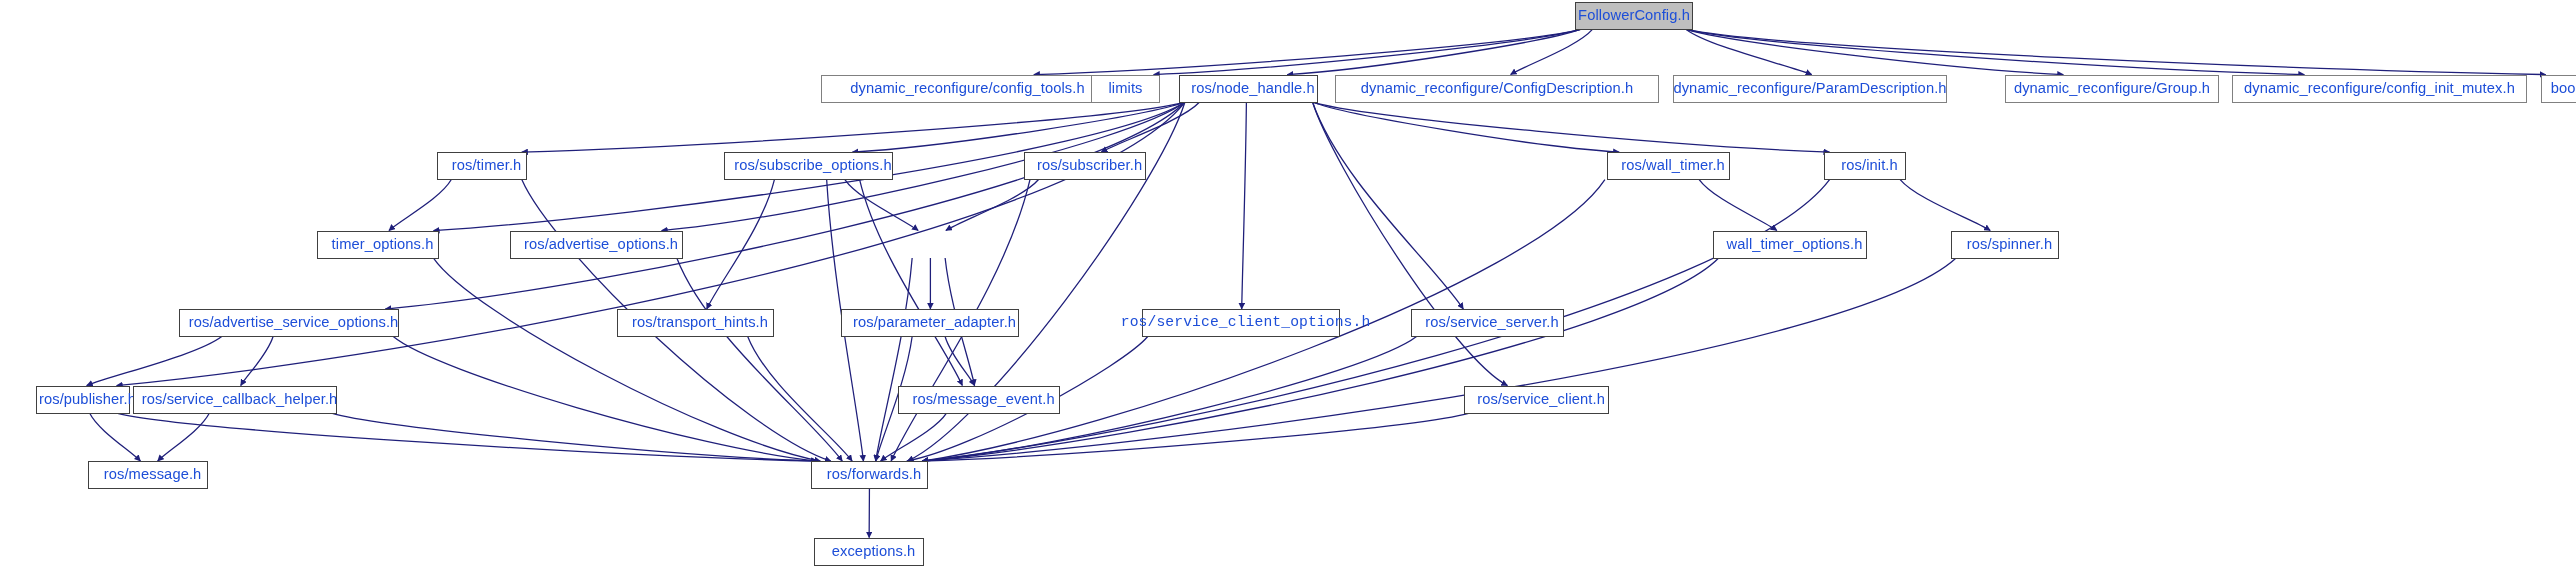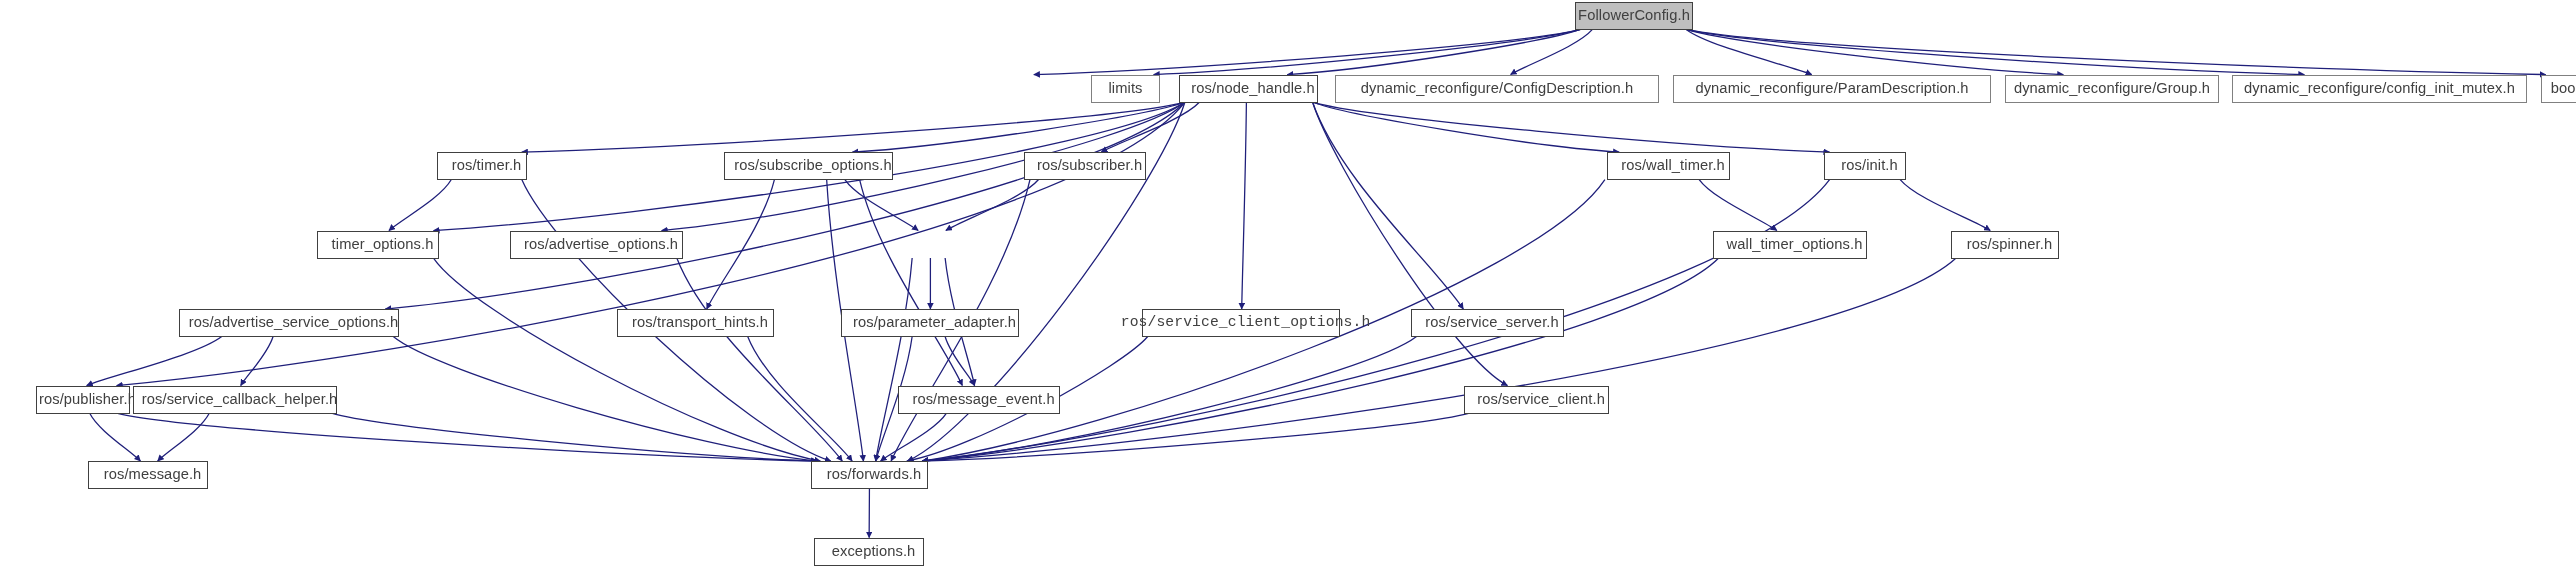--- a/index.html
+++ b/index.html
@@ -33,21 +33,21 @@
   }
   .node {
     position: absolute;
     box-sizing: border-box;
     display: flex;
     align-items: center;
     justify-content: center;
     height: 27.5px;
     background: #ffffff;
     border: 1px solid #808080;
-    color: #404040;
+    color: #1d4ed8;
     font-size: 14.7px;
     line-height: 1;
     white-space: nowrap;
     letter-spacing: 0.1px;
     padding: 0 6.9px;
   }
   .node.solid {
     border: 1px solid #404040;
     padding-left: 16px;
   }
@@ -123,30 +123,33 @@
       <path d="M 1751 263 C 1669.8 345.5564705882353, 1166.3600000000001 449.3, 939 470" fill="none" stroke="#1f1f7a" stroke-width="1.3" marker-end="url(#arrow)"></path>
       <path d="M 1936 183 C 1952.524 202.76, 2009.44 223.56, 2027.8 235" fill="none" stroke="#1f1f7a" stroke-width="1.3" marker-end="url(#arrow)"></path>
       <path d="M 1864 183 C 1771.5 307.0008823529412, 1198 441.3, 939 470" fill="none" stroke="#1f1f7a" stroke-width="1.3" marker-end="url(#arrow)"></path>
       <path d="M 1993 263 C 1887.6 360.28999999999996, 1234.12 449.3, 939 470" fill="none" stroke="#1f1f7a" stroke-width="1.3" marker-end="url(#arrow)"></path>
       <path d="M 885.35 498 C 885.296 517, 885.11 537, 885.05 548" fill="none" stroke="#1f1f7a" stroke-width="1.3" marker-end="url(#arrow)"></path>
     </svg>
   <div id="node-layer">
       <div class="node root" style="left: 1575px; top: 2px; width: 118px;">
         <span class="node-label">FollowerConfig.h</span>
       </div>
+      <div class="node " style="left: 821px; top: 75px; width: 293px;">
+        <span class="node-label">dynamic_reconfigure/config_tools.h</span>
+      </div>
       <div class="node " style="left: 1091px; top: 75px; width: 69px;">
         <span class="node-label">limits</span>
       </div>
       <div class="node solid" style="left: 1179px; top: 75px; width: 139px;">
         <span class="node-label">ros/node_handle.h</span>
       </div>
       <div class="node " style="left: 1335px; top: 75px; width: 324px;">
         <span class="node-label">dynamic_reconfigure/ConfigDescription.h</span>
       </div>
-      <div class="node " style="left: 1673px; top: 75px; width: 318px;">
+      <div class="node " style="left: 1673px; top: 75px; width: 274px;">
         <span class="node-label">dynamic_reconfigure/ParamDescription.h</span>
       </div>
       <div class="node " style="left: 2005px; top: 75px; width: 214px;">
         <span class="node-label">dynamic_reconfigure/Group.h</span>
       </div>
       <div class="node " style="left: 2232px; top: 75px; width: 295px;">
         <span class="node-label">dynamic_reconfigure/config_init_mutex.h</span>
       </div>
       <div class="node " style="left: 2541px; top: 75px; width: 112px;">
         <span class="node-label">boost/any.hpp</span>

